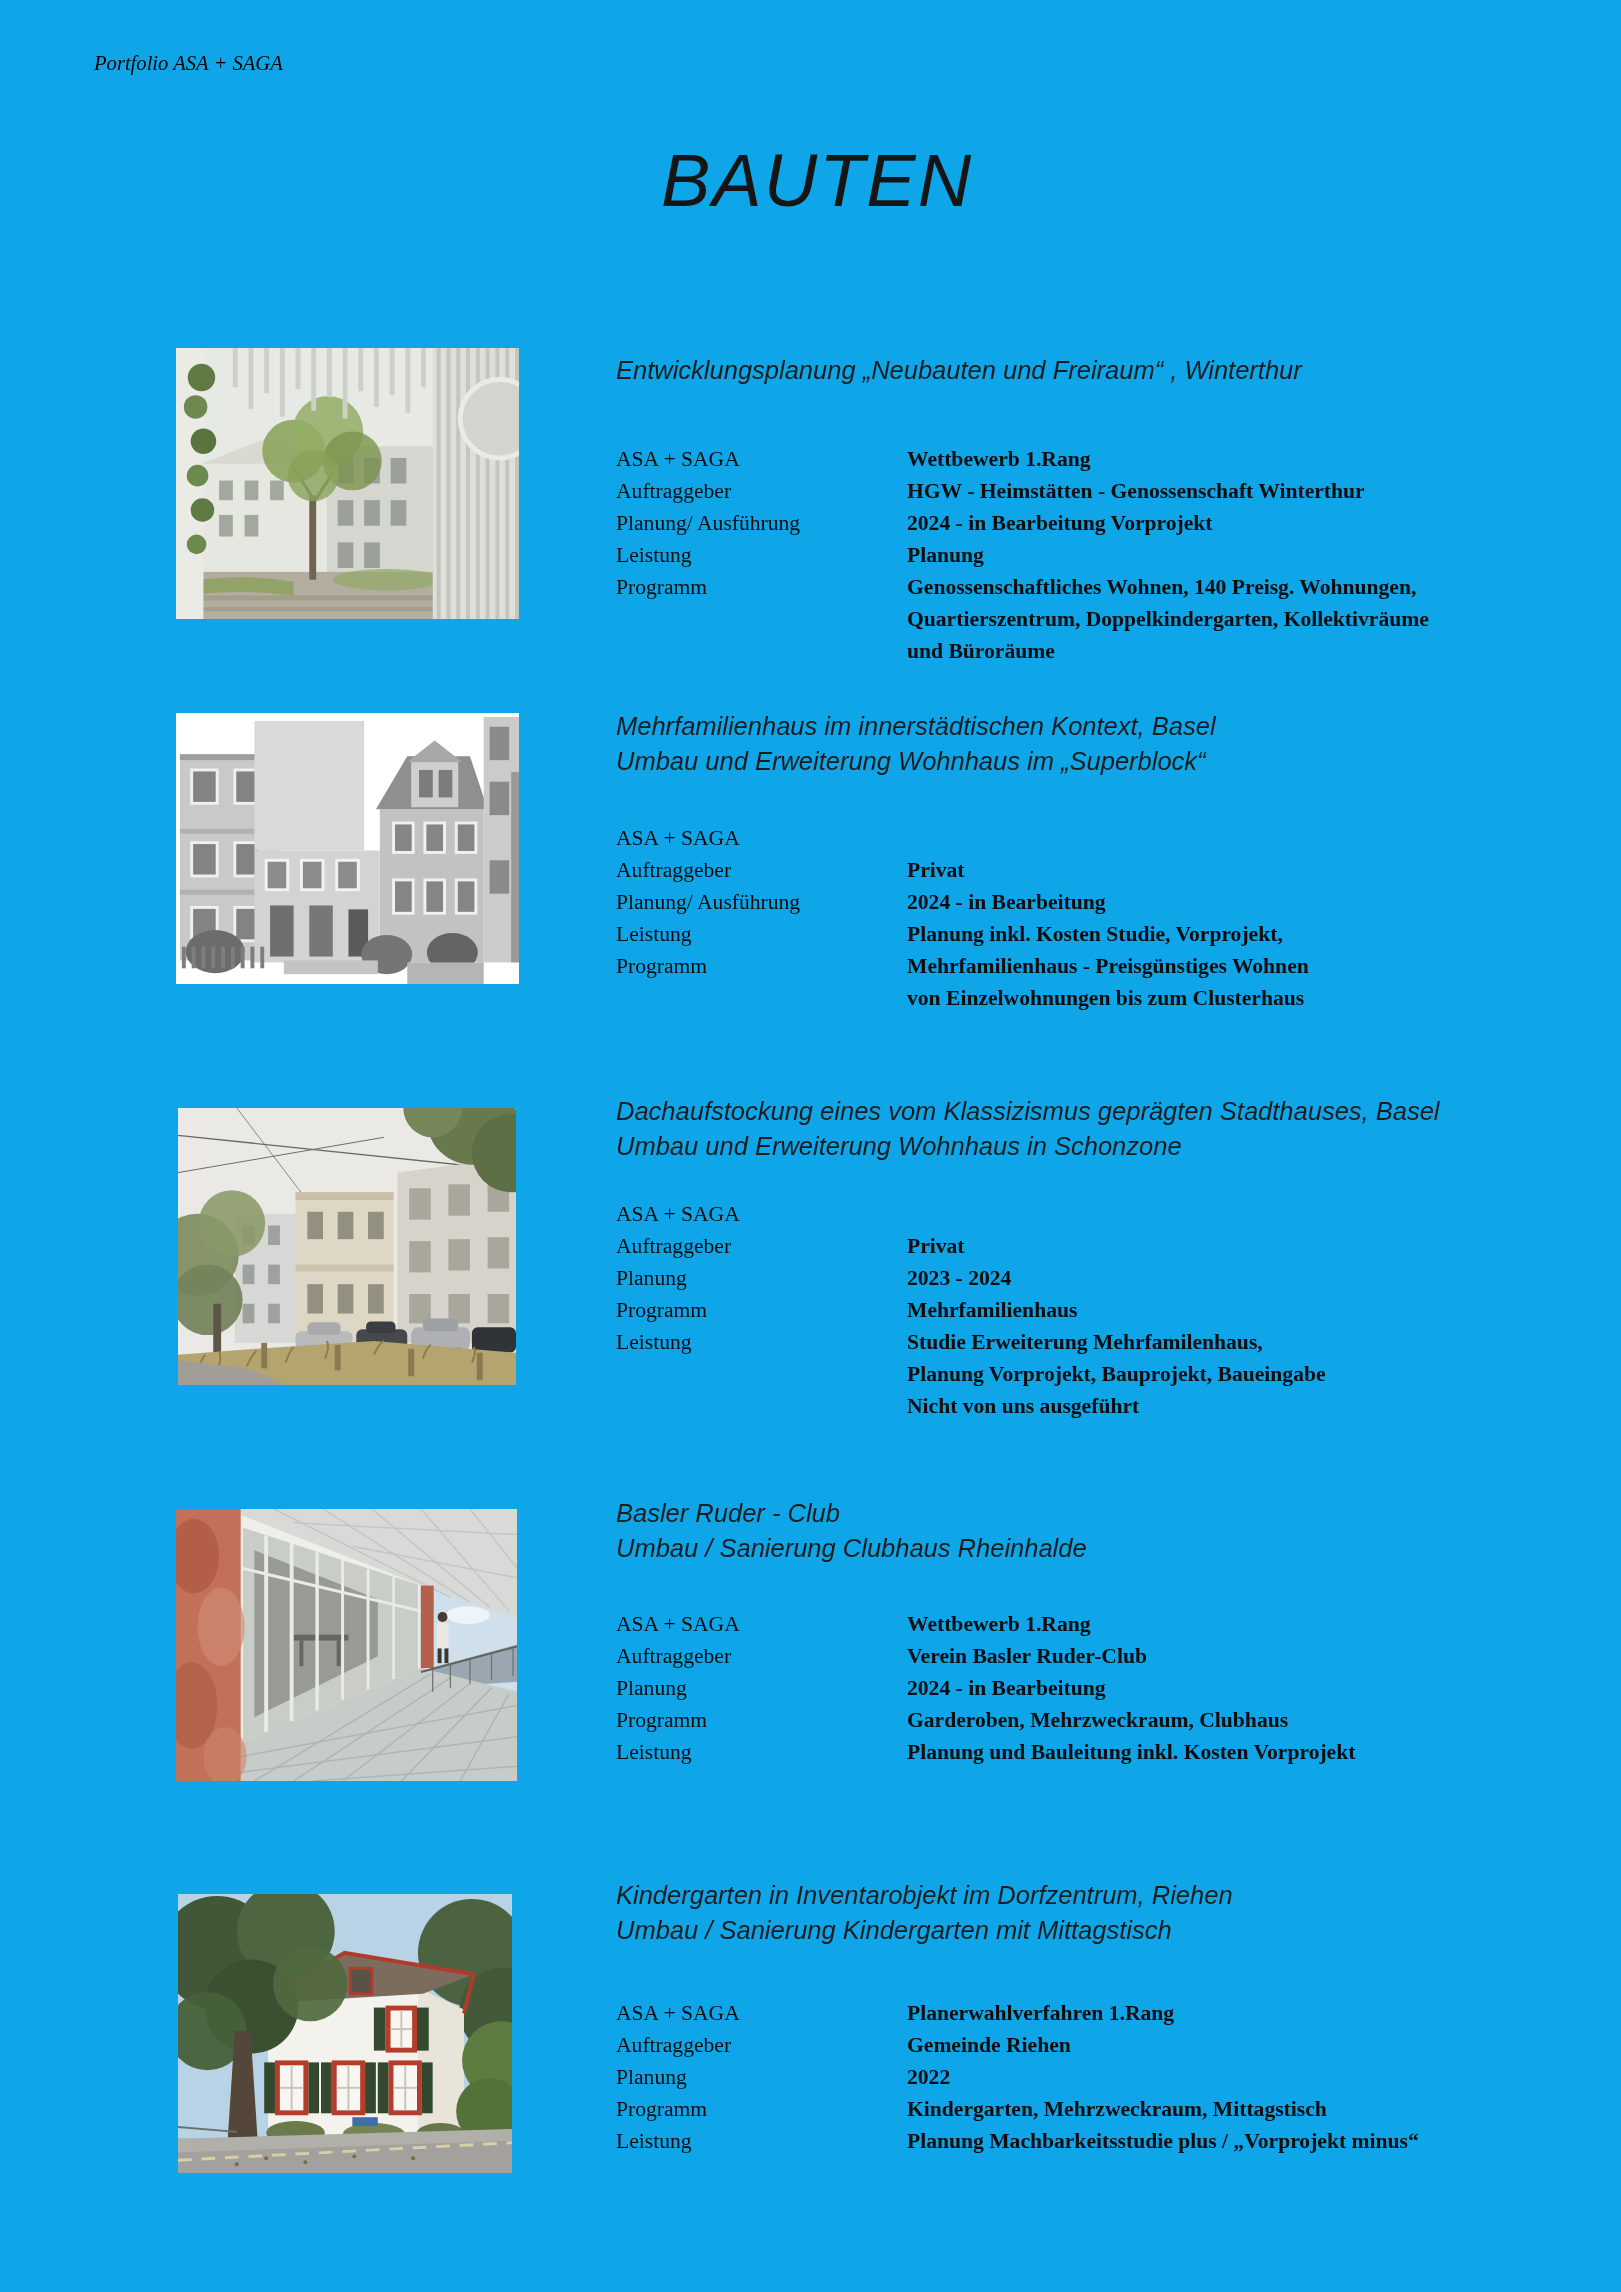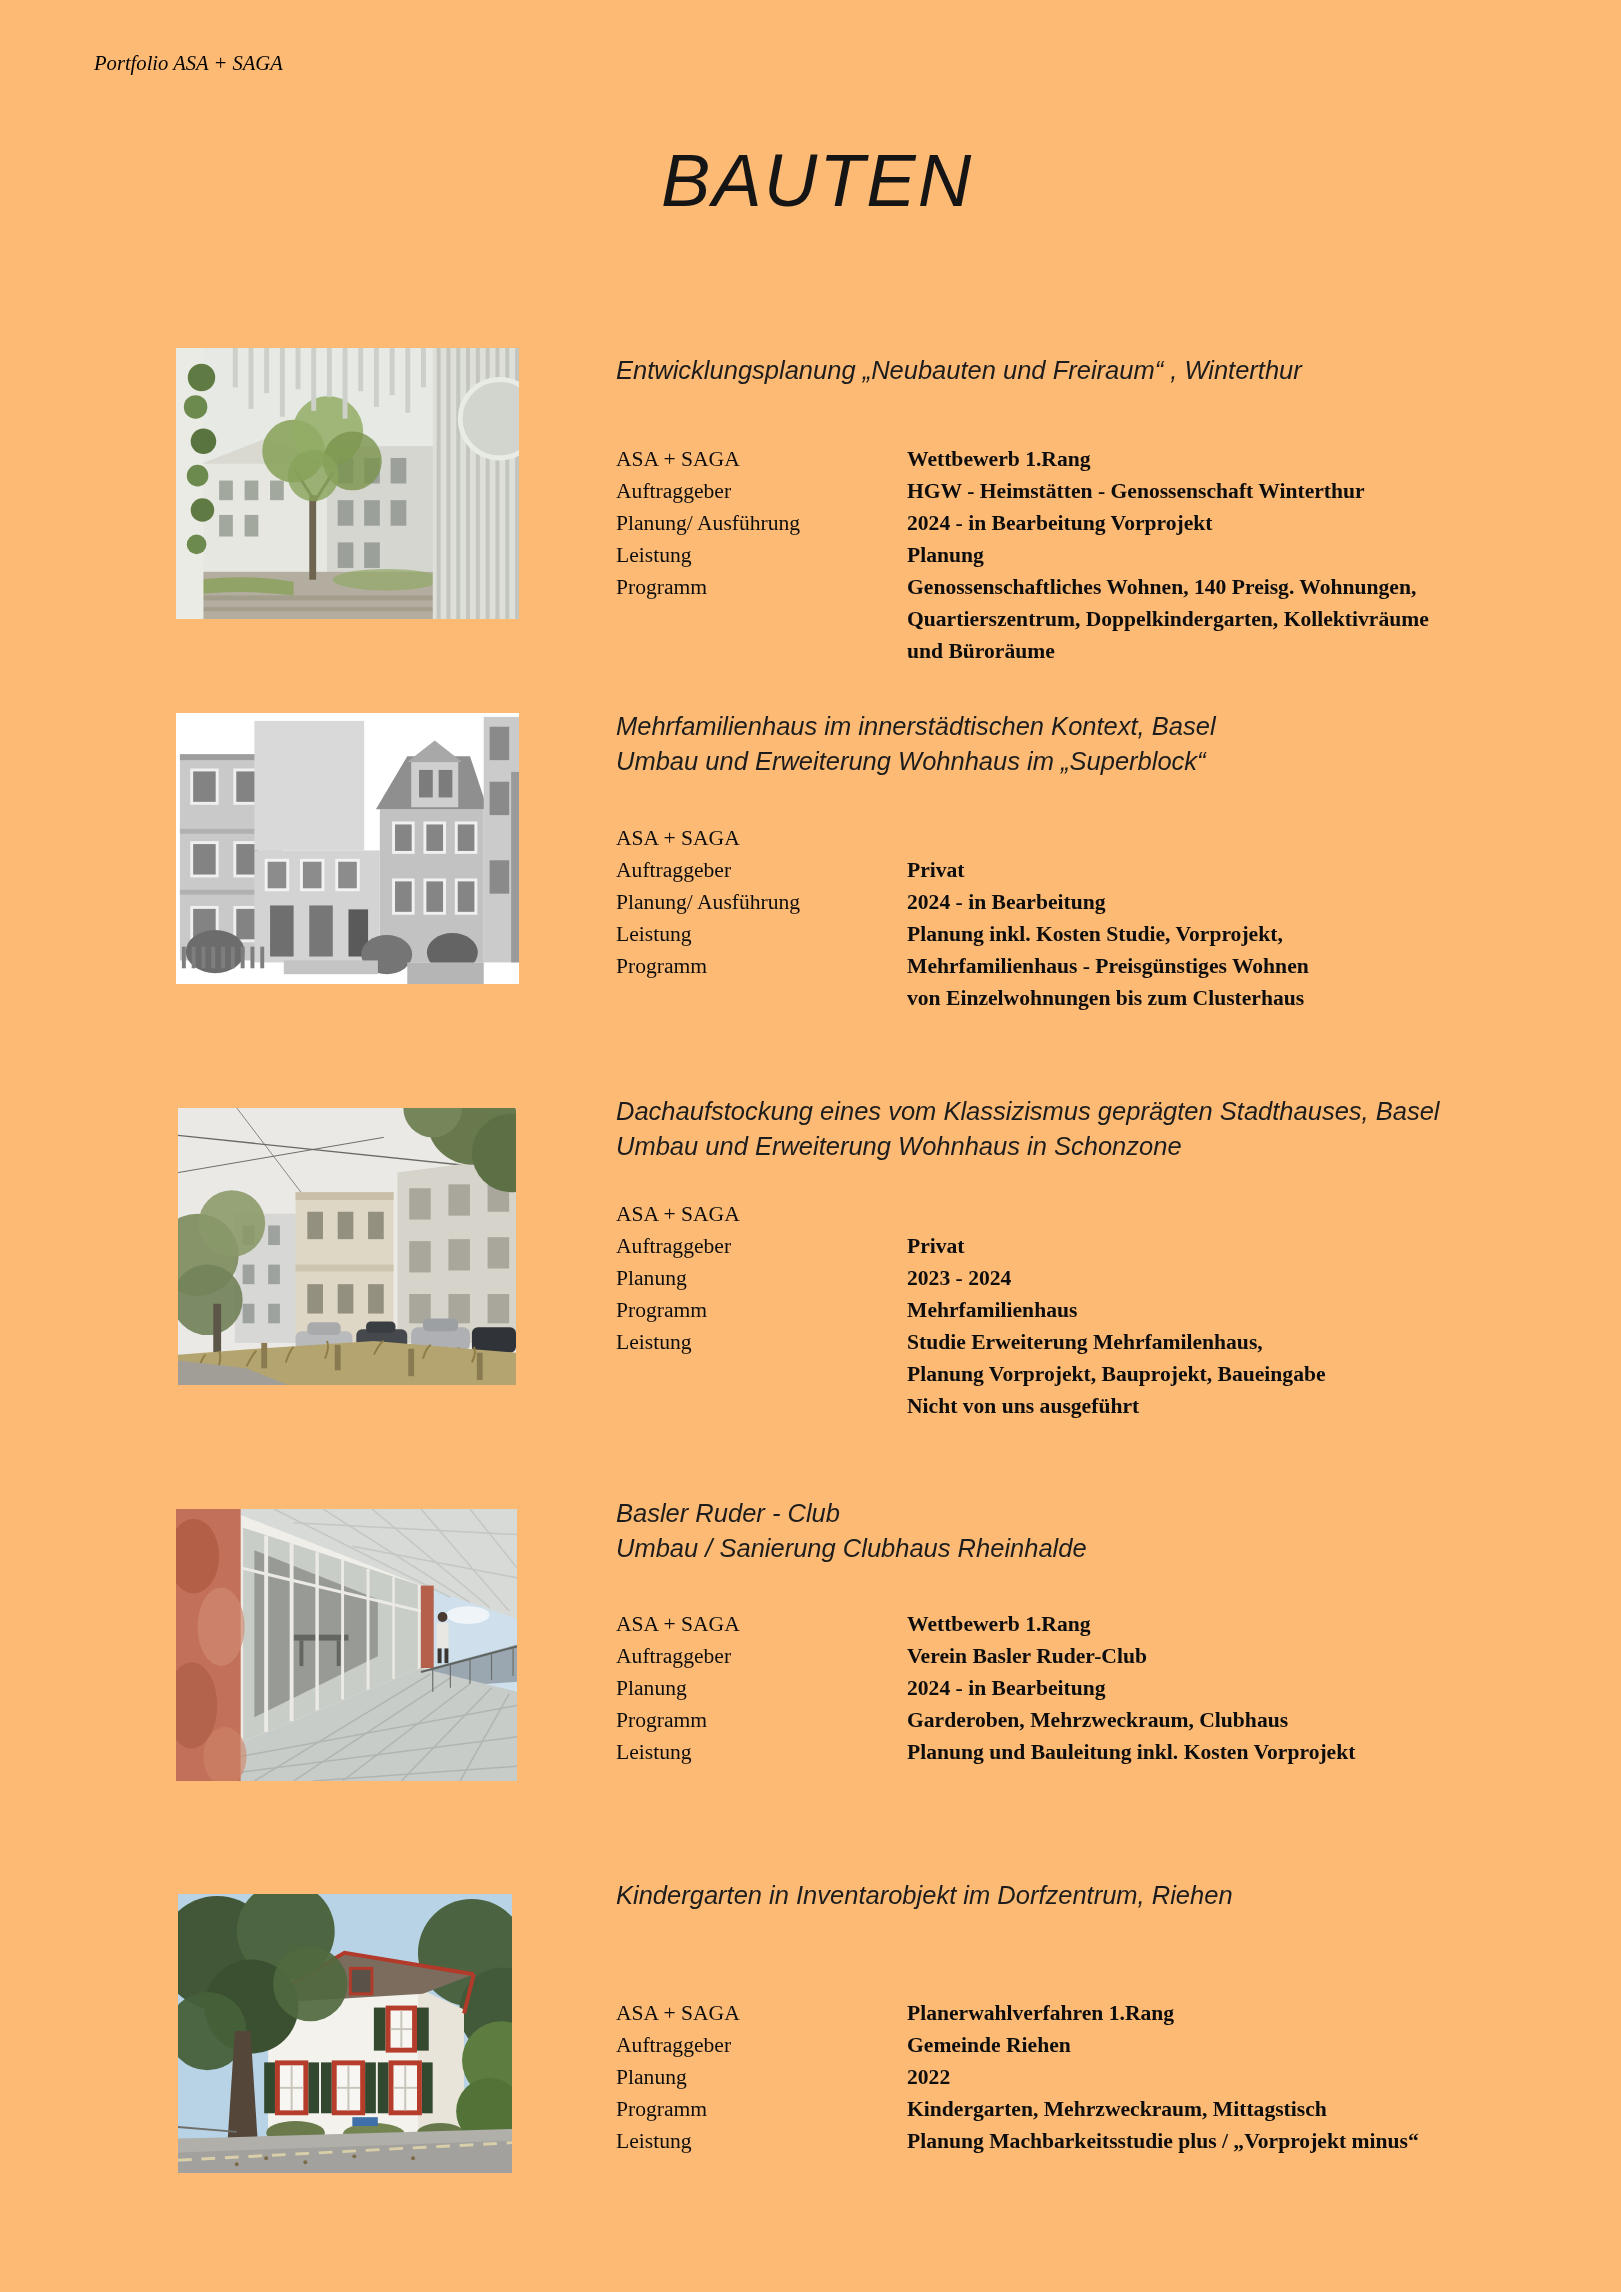--- a/index.html
+++ b/index.html
@@ -1,20 +1,20 @@
 <!DOCTYPE html>
 <html><head>
 <meta charset="utf-8">
 <style>
   * { margin:0; padding:0; box-sizing:border-box; }
   html,body { background:#e8e8e8; }
   body { width:1621px; height:2293px; position:relative; }
   .page {
     position:absolute; left:0; top:0; width:1621px; height:2293px;
-    background:#fdba74; overflow:hidden;
+    background:#0ea5e9; overflow:hidden;
     font-family:"Liberation Serif", serif; color:#111;
   }
   .doc-header {
     position:absolute; left:94px; top:51px;
     font-style:italic; font-size:20.6px; line-height:25.5px; color:#000;
   }
   .doc-title {
     position:absolute; left:661px; top:141px;
     font-family:"Liberation Sans", sans-serif; font-style:italic;
     font-size:74px; line-height:80px; letter-spacing:2px; color:#151515;
@@ -449,20 +449,21 @@
           <circle cx="90" cy="270" r="2"></circle>
           <circle cx="130" cy="274" r="2"></circle>
         <circle cx="180" cy="268" r="2"></circle>
           <circle cx="240" cy="270" r="2"></circle>
       </g>
       <rect x="178" y="228" width="26" height="9" fill="#3f6fa8"></rect>
     </svg>
   </figure>
   <div class="ptitle" style="top:1878px;">
     <div>Kindergarten in Inventarobjekt im Dorfzentrum, Riehen</div>
+    <div>Umbau / Sanierung Kindergarten mit Mittagstisch</div>
   </div>
   <div class="rows" style="top:1997px;">
     <div class="label">ASA + SAGA</div>
     <div class="value">Planerwahlverfahren 1.Rang</div>
     <div class="label">Auftraggeber</div>
     <div class="value">Gemeinde Riehen</div>
     <div class="label">Planung</div>
     <div class="value">2022</div>
     <div class="label">Programm</div>
     <div class="value">Kindergarten, Mehrzweckraum, Mittagstisch</div>

